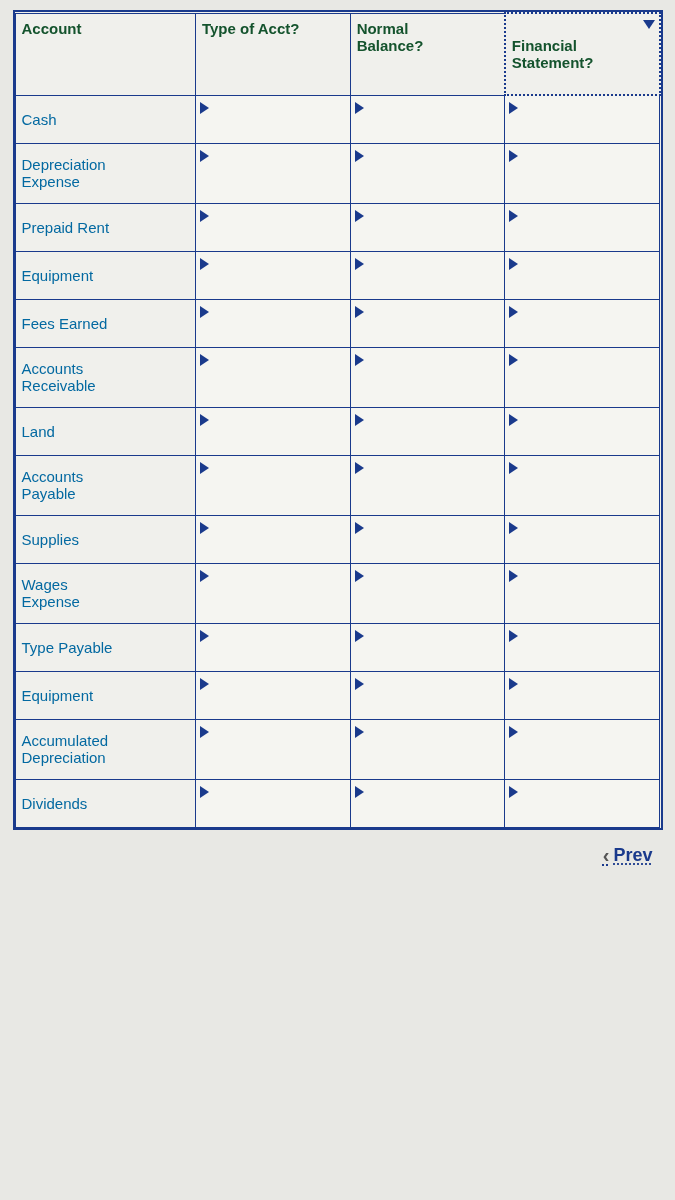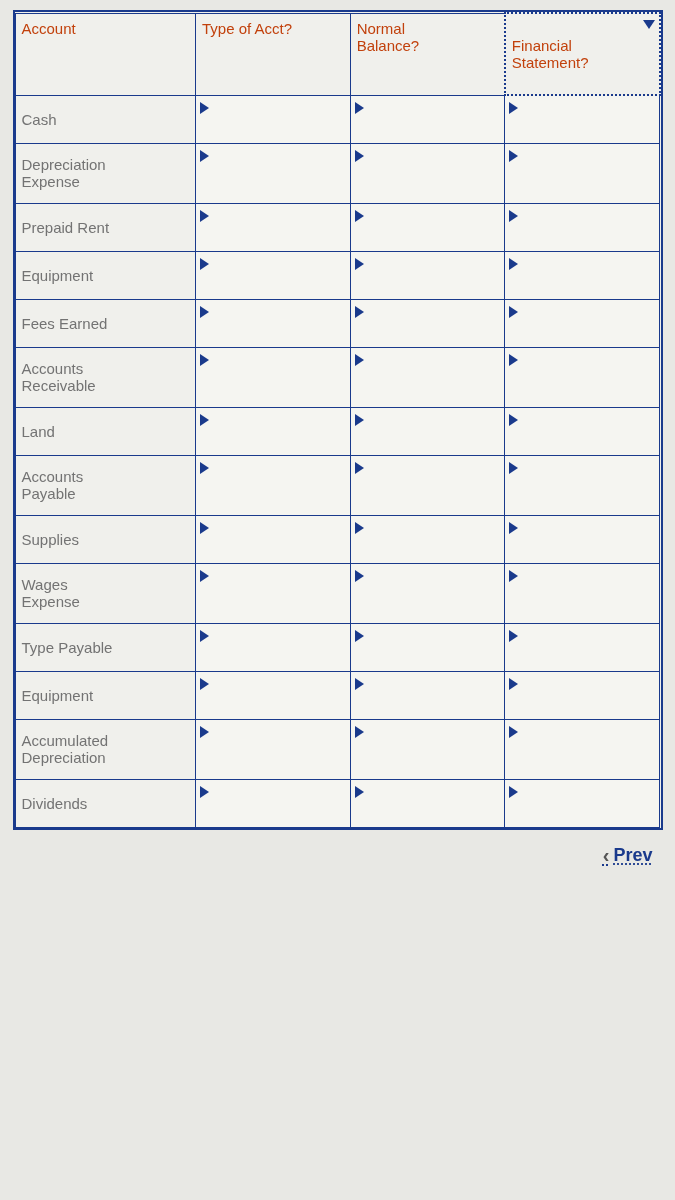--- a/index.html
+++ b/index.html
@@ -43,22 +43,22 @@
 
     thead tr {
       background-color: #f0f0ec;
     }
 
     th {
       border: 1.5px solid #1a3a8c;
       padding: 6px 6px;
       text-align: left;
       font-size: 15px;
-      font-weight: normal;
-      color: #c2410c;
+      font-weight: bold;
+      color: #14532d;
       vertical-align: top;
     }
 
     th:first-child {
       width: 28%;
     }
     th:nth-child(2) {
       width: 24%;
     }
     th:nth-child(3) {
@@ -84,21 +84,21 @@
       border: 1.5px solid #1a3a8c;
       padding: 0;
       height: 48px;
       vertical-align: top;
       position: relative;
     }
 
     td:first-child {
       padding: 8px 6px;
       font-size: 15px;
-      color: #737373;
+      color: #0369a1;
       background-color: #f0f0ec;
       vertical-align: middle;
     }
 
     td:not(:first-child) {
       background-color: #f5f5f1;
     }
 
     .select-cell {
       width: 100%;

